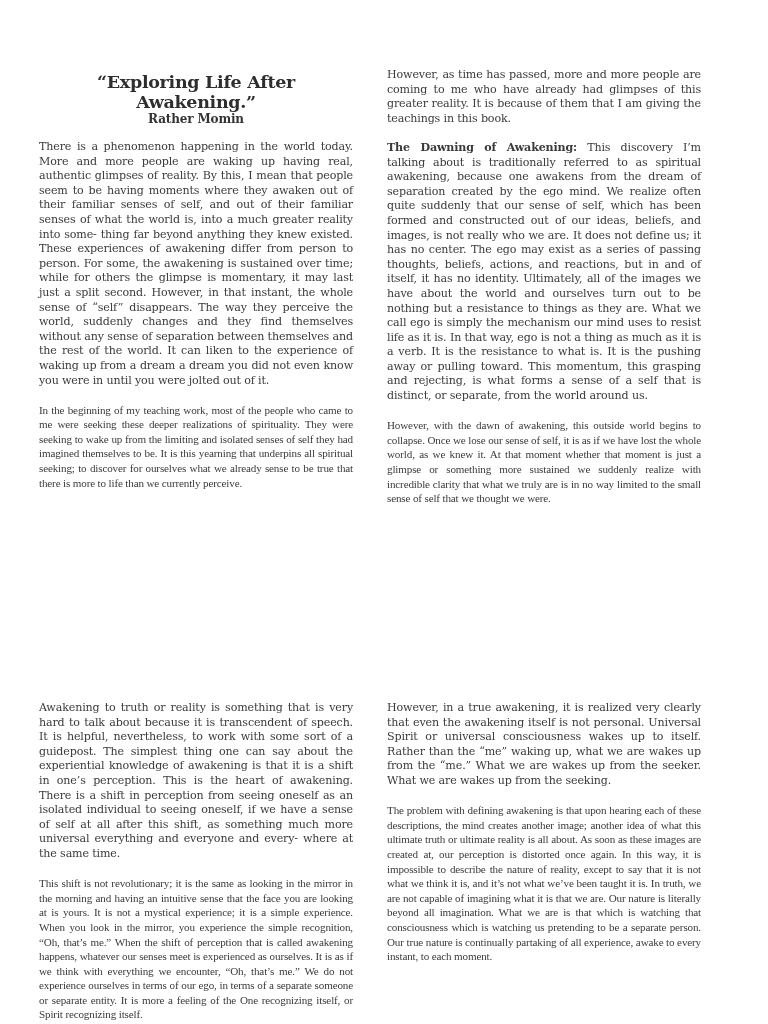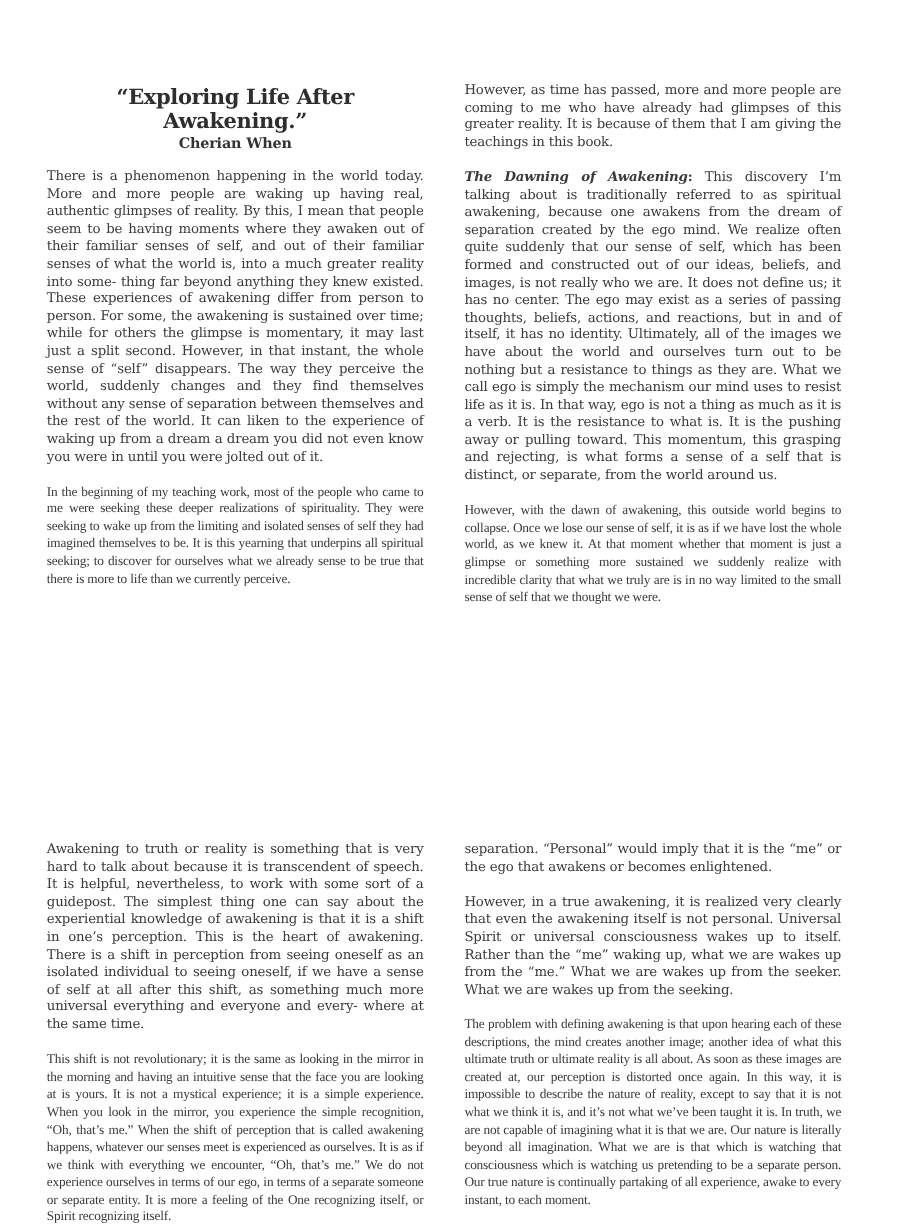--- a/index.html
+++ b/index.html
@@ -7,45 +7,44 @@
          font-family: "DejaVu Serif", "Liberation Serif", serif; color: #3a3a3a; }
   .page { position: absolute; left: 0; width: 638px; }
   .col { position: absolute; width: 314px; font-size: 11.1px; line-height: 14.6px;
          text-align: justify; letter-spacing: -0.15px; }
   .col p { margin: 0 0 14.6px 0; }
   .col p.tight { margin-bottom: 0; font-family: Liberation Serif, serif; }
   .title { text-align: center; font-family: "DejaVu Serif", serif; font-weight: bold;
            font-size: 17.5px; line-height: 20px; color: #2e2e2e; margin: 0; letter-spacing: -0.3px; }
   .author { text-align: center; font-weight: bold; font-size: 12px; line-height: 14px;
             color: #333; margin: 0 0 14px 0; }
-  .lead-in { font-weight: bold; font-style: italic; }
+  .lead-in { font-weight: bold; }
 </style>
 </head>
 <body>
 
 <div class="page" style="top:0; height:560px;">
   <div class="col" style="left:39px; top:72px;">
     <h1 class="title">“Exploring Life After Awakening.”</h1>
-    <div class="author">Cherian When</div>
+    <div class="author">Rather Momin</div>
     <p>There is a phenomenon happening in the world today. More and more people are waking up having real, authentic glimpses of reality. By this, I mean that people seem to be having moments where they awaken out of their familiar senses of self, and out of their familiar senses of what the world is, into a much greater reality into some- thing far beyond anything they knew existed. These experiences of awakening differ from person to person. For some, the awakening is sustained over time; while for others the glimpse is momentary, it may last just a split second. However, in that instant, the whole sense of “self” disappears. The way they perceive the world, suddenly changes and they find themselves without any sense of separation between themselves and the rest of the world. It can liken to the experience of waking up from a dream a dream you did not even know you were in until you were jolted out of it.</p>
     <p class="tight">In the beginning of my teaching work, most of the people who came to me were seeking these deeper realizations of spirituality. They were seeking to wake up from the limiting and isolated senses of self they had imagined themselves to be. It is this yearning that underpins all spiritual seeking; to discover for ourselves what we already sense to be true that there is more to life than we currently perceive.</p>
   </div>
 
   <div class="col" style="left:387px; top:68px;">
     <p>However, as time has passed, more and more people are coming to me who have already had glimpses of this greater reality. It is because of them that I am giving the teachings in this book.</p>
     <p><span class="lead-in">The Dawning of Awakening</span><b>:</b><span> This discovery I’m talking about is traditionally referred to as spiritual awakening, because one awakens from the dream of separation created by the ego mind. We realize often quite suddenly that our sense of self, which has been formed and constructed out of our ideas, beliefs, and images, is not really who we are. It does not define us; it has no center. The ego may exist as a series of passing thoughts, beliefs, actions, and reactions, but in and of itself, it has no identity. Ultimately, all of the images we have about the world and ourselves turn out to be nothing but a resistance to things as they are. What we call ego is simply the mechanism our mind uses to resist life as it is. In that way, ego is not a thing as much as it is a verb. It is the resistance to what is. It is the pushing away or pulling toward. This momentum, this grasping and rejecting, is what forms a sense of a self that is distinct, or separate, from the world around us.</span></p>
     <p class="tight">However, with the dawn of awakening, this outside world begins to collapse. Once we lose our sense of self, it is as if we have lost the whole world, as we knew it. At that moment whether that moment is just a glimpse or something more sustained we suddenly realize with incredible clarity that what we truly are is in no way limited to the small sense of self that we thought we were.</p>
   </div>
 </div>
 
 <div class="page" style="top:696px; height:364px;">
   <div class="col" style="left:39px; top:5px;">
     <p>Awakening to truth or reality is something that is very hard to talk about because it is transcendent of speech. It is helpful, nevertheless, to work with some sort of a guidepost. The simplest thing one can say about the experiential knowledge of awakening is that it is a shift in one’s perception. This is the heart of awakening. There is a shift in perception from seeing oneself as an isolated individual to seeing oneself, if we have a sense of self at all after this shift, as something much more universal everything and everyone and every- where at the same time.</p>
     <p class="tight">This shift is not revolutionary; it is the same as looking in the mirror in the morning and having an intuitive sense that the face you are looking at is yours. It is not a mystical experience; it is a simple experience. When you look in the mirror, you experience the simple recognition, “Oh, that’s me.” When the shift of perception that is called awakening happens, whatever our senses meet is experienced as ourselves. It is as if we think with everything we encounter, “Oh, that’s me.” We do not experience ourselves in terms of our ego, in terms of a separate someone or separate entity. It is more a feeling of the One recognizing itself, or Spirit recognizing itself.</p>
 
   </div>
 
   <div class="col" style="left:387px; top:5px;">
-    <p>separation. “Personal” would imply that it is the “me” or the ego that awakens or becomes enlightened.</p>
     <p>However, in a true awakening, it is realized very clearly that even the awakening itself is not personal. Universal Spirit or universal consciousness wakes up to itself. Rather than the “me” waking up, what we are wakes up from the “me.” What we are wakes up from the seeker. What we are wakes up from the seeking.</p>
     <p class="tight">The problem with defining awakening is that upon hearing each of these descriptions, the mind creates another image; another idea of what this ultimate truth or ultimate reality is all about. As soon as these images are created at, our perception is distorted once again. In this way, it is impossible to describe the nature of reality, except to say that it is not what we think it is, and it’s not what we’ve been taught it is. In truth, we are not capable of imagining what it is that we are. Our nature is literally beyond all imagination. What we are is that which is watching that consciousness which is watching us pretending to be a separate person. Our true nature is continually partaking of all experience, awake to every instant, to each moment.</p>
   </div>
 </div>
 
 </body></html>

